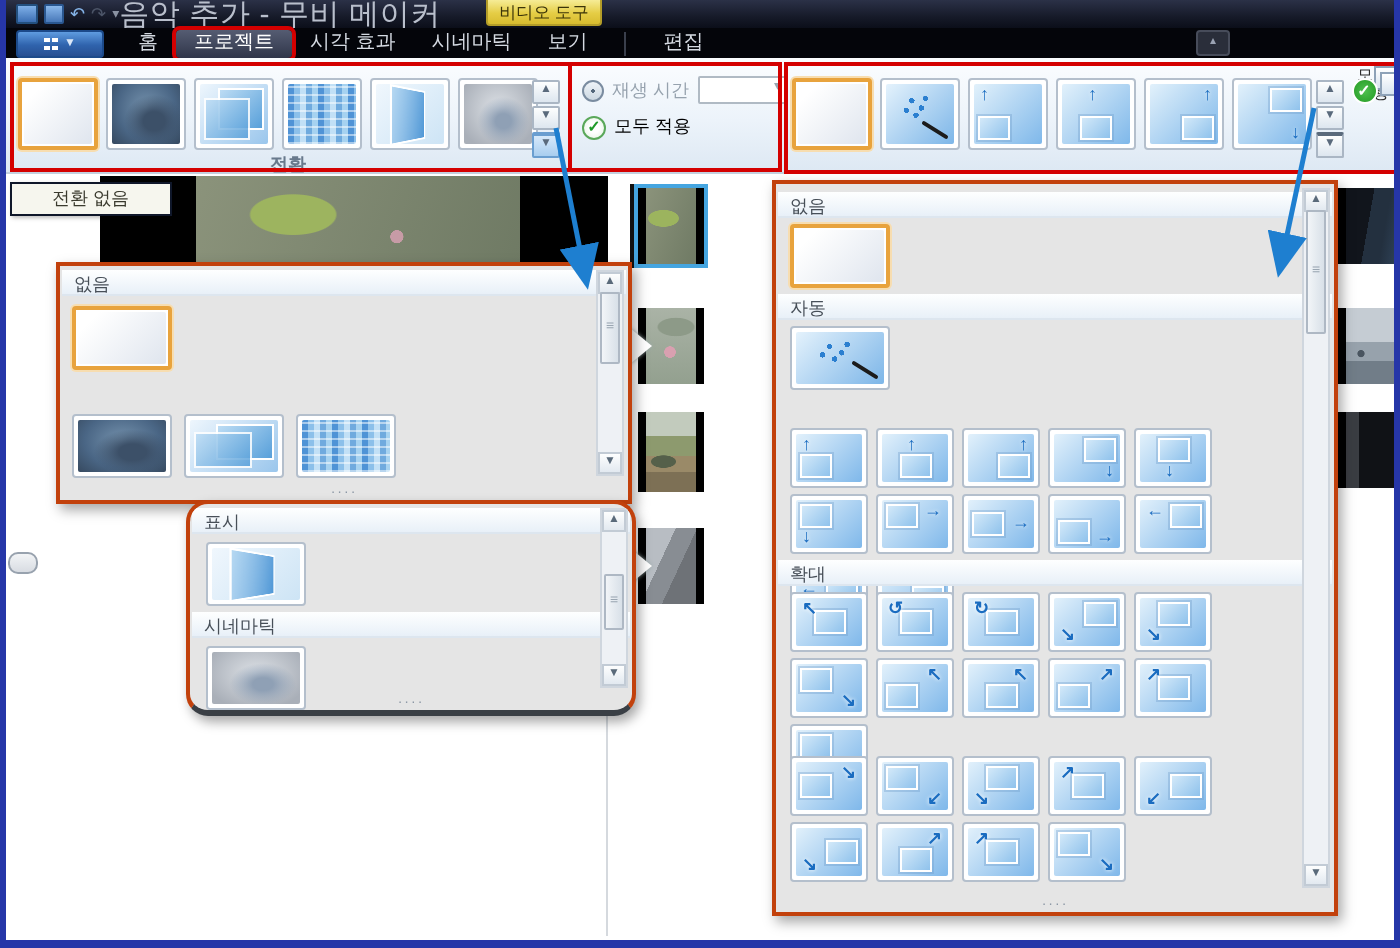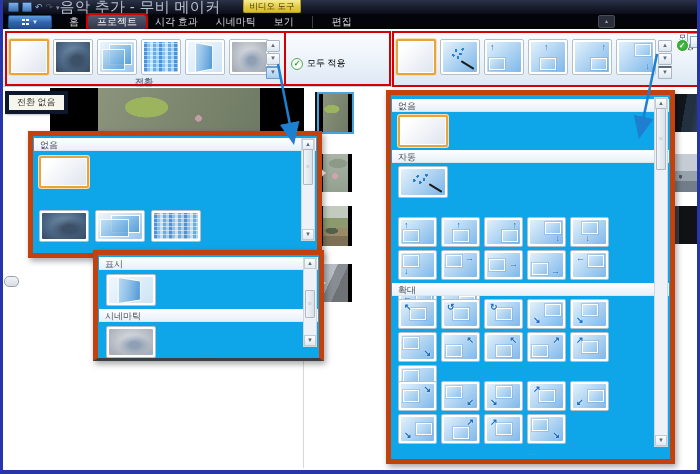--- a/index.html
+++ b/index.html
@@ -99,21 +99,21 @@
   .applybig .stack{position:relative;width:18px;height:16px;margin:1px auto 2px;}
   .applybig .stack i{position:absolute;width:13px;height:10px;background:linear-gradient(#fff,#d8e4f0);border:1px solid #8ea2b8;}
   .applybig .stack i:nth-child(1){left:0;top:0;} .applybig .stack i:nth-child(2){left:3px;top:3px;}
   .applybig .chk{position:absolute;right:-2px;top:6px;width:11px;height:11px;border-radius:50%;
       background:radial-gradient(#4fc04f,#239a23);color:#fff;font-size:8px;line-height:11px;font-weight:bold;border:1px solid #fff;}
   
   .rb{position:absolute;border:2px solid #d40000;z-index:8;pointer-events:none;}
   .overlay{position:absolute;left:0;top:0;z-index:9;pointer-events:none;}
   
   .main{position:absolute;left:0;top:87px;right:0;bottom:0;background:#fff;}
-  .tooltip{position:absolute;left:2px;top:91px;padding:1px 8px;background:#f6f6ee;border:4px solid #0f172a;
+  .tooltip{position:absolute;left:2px;top:91px;padding:1px 20px;background:#f6f6ee;border:1px solid #0f172a;
            font-size:9px;color:#3a3a2e;z-index:7;box-shadow:1px 1px 2px rgba(0,0,0,.25);}
   .preview{position:absolute;left:47px;top:88px;width:254px;height:46px;background:#000;z-index:2;}
   .pimg{position:absolute;left:48px;right:44px;top:0;bottom:0;
         background:radial-gradient(ellipse 34px 16px at 30% 42%,#9db45f 62%,transparent 65%),
         radial-gradient(circle 4px at 62% 66%,#c79ba6 80%,transparent 85%),
         linear-gradient(110deg,#8b937b,#6f7a64);}
   .vdiv{position:absolute;left:300px;top:356px;bottom:2px;width:1px;background:#d5d9de;}
   .sidehandle{position:absolute;left:1px;top:276px;width:13px;height:9px;background:linear-gradient(#f2f4f6,#d8dce2);
               border:1px solid #98a2ae;border-radius:5px;z-index:4;}
   
@@ -129,34 +129,34 @@
        radial-gradient(ellipse 16px 8px at 60% 25%,#8d9a88 55%,transparent 60%),linear-gradient(#aab3a6,#93a08f);}
   .s-bridge .cimg{background:radial-gradient(ellipse 10px 5px at 35% 62%,#55604a 60%,transparent 65%),
        linear-gradient(180deg,#c2cbbd 0 30%,#8d9a6e 30% 55%,#9a8a68 55% 75%,#7d7055 75%);}
   .s-road .cimg{background:linear-gradient(115deg,#b8bdc3 0 35%,#888d93 35% 60%,#6e7277 60%);}
   .s-darkblue .cimg{background:linear-gradient(100deg,#11151c 0 45%,#23303f 45% 72%,#2e4156);}
   .s-harbor .cimg{background:radial-gradient(circle 2px at 30% 60%,#4a5560 80%,transparent),
        linear-gradient(180deg,#c5ccd3 0 45%,#97a2ac 45% 70%,#717d88 70%);}
   .s-dark .cimg{background:linear-gradient(90deg,#3a3d42 0 25%,#101216 25%);}
   .trimbar{position:absolute;left:312px;top:92px;width:4px;height:42px;background:#111;z-index:3;}
   
-  .panel{position:absolute;background:#0ea5e9;border:5px solid #c2410c;box-shadow:2px 3px 6px rgba(0,0,0,.35);z-index:5;overflow:hidden;font-family:Liberation Serif, serif;}
+  .panel{position:absolute;background:#e5e5e5;border:2px solid #c2410c;box-shadow:2px 3px 6px rgba(0,0,0,.35);z-index:5;overflow:hidden;}
   .phdr{position:absolute;left:1px;right:1px;height:13px;background:linear-gradient(#feffff,#e8f0f8);
         border-bottom:1px solid #dde6ef;font-size:9px;color:#474f58;padding:1px 0 0 6px;box-sizing:border-box;}
   .prow{position:absolute;display:flex;gap:6px;}
   .pzgrid{position:absolute;display:flex;flex-wrap:wrap;gap:3px 4px;}
   .grip{position:absolute;left:0;right:0;bottom:0;text-align:center;font-size:7px;line-height:7px;color:#8a96a4;letter-spacing:1px;}
   .grip::after{content:"····";}
   .vsb{position:absolute;right:2px;top:2px;width:12px;background:#eef1f5;border:1px solid #cfd6de;}
   .sba{position:absolute;left:0;right:0;height:9px;text-align:center;font-size:6px;line-height:9px;color:#5a6a7a;
        background:linear-gradient(#fdfefe,#e2e9f0);border:1px solid #c2cbd5;}
   .sba.up{top:0;} .sba.dn{bottom:0;}
   .sbth{position:absolute;left:1px;right:1px;background:linear-gradient(90deg,#f2f5f8,#d8e0e8);border:1px solid #aeb8c4;border-radius:1px;}
   .sbth::after{content:"≡";display:block;text-align:center;font-size:7px;color:#9aa6b2;line-height:inherit;}
-  .p2{border-bottom:3px solid #3a3f45;}
+  .p2{border-bottom:3px solid #3a3f45;border-radius:11px;}
 </style>
 </head>
 <body>
 
 <div class="screen">
 
   <div class="titlebar">
     <div class="qat">
       <span class="appic"></span>
       <span class="saveic"></span>
@@ -208,20 +208,25 @@
           <div class="tn"></div>
         </div>
       </div>
     <div class="gscroll" style="left:263px;top:11px;">
       <span class="gsb">▲</span>
       <span class="gsb">▼</span>
       <span class="gsb dd hl">▼</span>
     </div>
     <div class="glabel" style="left:0;top:47px;width:282px;">전환</div>
 
+    <div class="ctrl" style="left:288px;top:9px;">
+      <span class="clockic"></span>
+      <span class="dis">재생 시간</span>
+      <span class="combo"></span>
+    </div>
     <div class="ctrl" style="left:288px;top:28px;">
       <span class="checkic">✓</span>
       <span>모두 적용</span>
     </div>
 
     <div class="gallery" style="left:393px;top:10px;">
         <div class="thumb rp t-none sel">
           <div class="tn"></div>
         </div>
         <div class="thumb rp t-wand">

